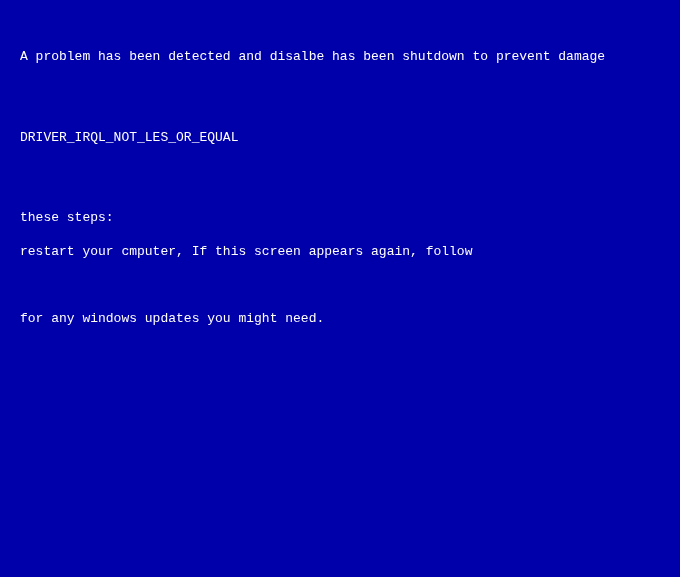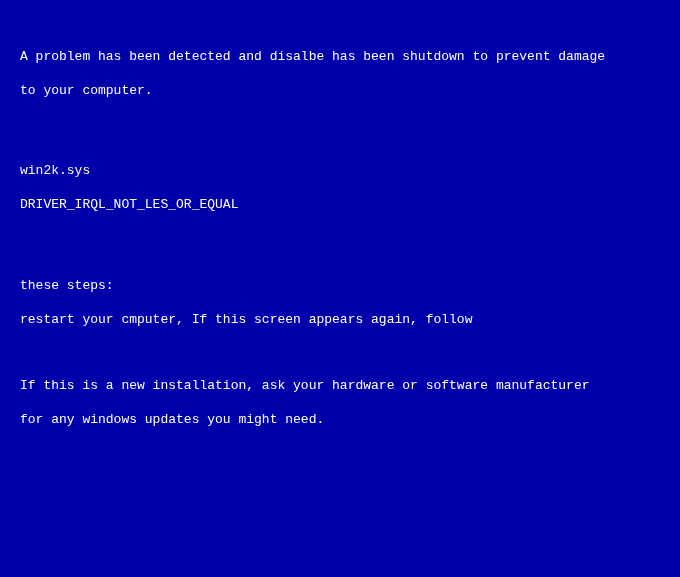--- a/index.html
+++ b/index.html
@@ -26,29 +26,26 @@
     }
     .gap-small {
       height: 16px;
     }
   </style>
 </head>
 <body>
 
 <div class="bsod-block">
 <div>A problem has been detected and disalbe has been shutdown to prevent damage</div>
-<div>to your computer.</div>
 <div class="gap"></div>
-<div>win2k.sys</div>
 <div>DRIVER_IRQL_NOT_LES_OR_EQUAL</div>
 <div class="gap"></div>
 <div>these steps:</div>
 <div>restart your cmputer, If this screen appears again, follow</div>
 <div class="gap-small"></div>
-<div>If this is a new installation, ask your hardware or software manufacturer</div>
 <div>for any windows updates you might need.</div>
 <div class="gap-small"></div>
 
 
 
 
 
 
 
 

